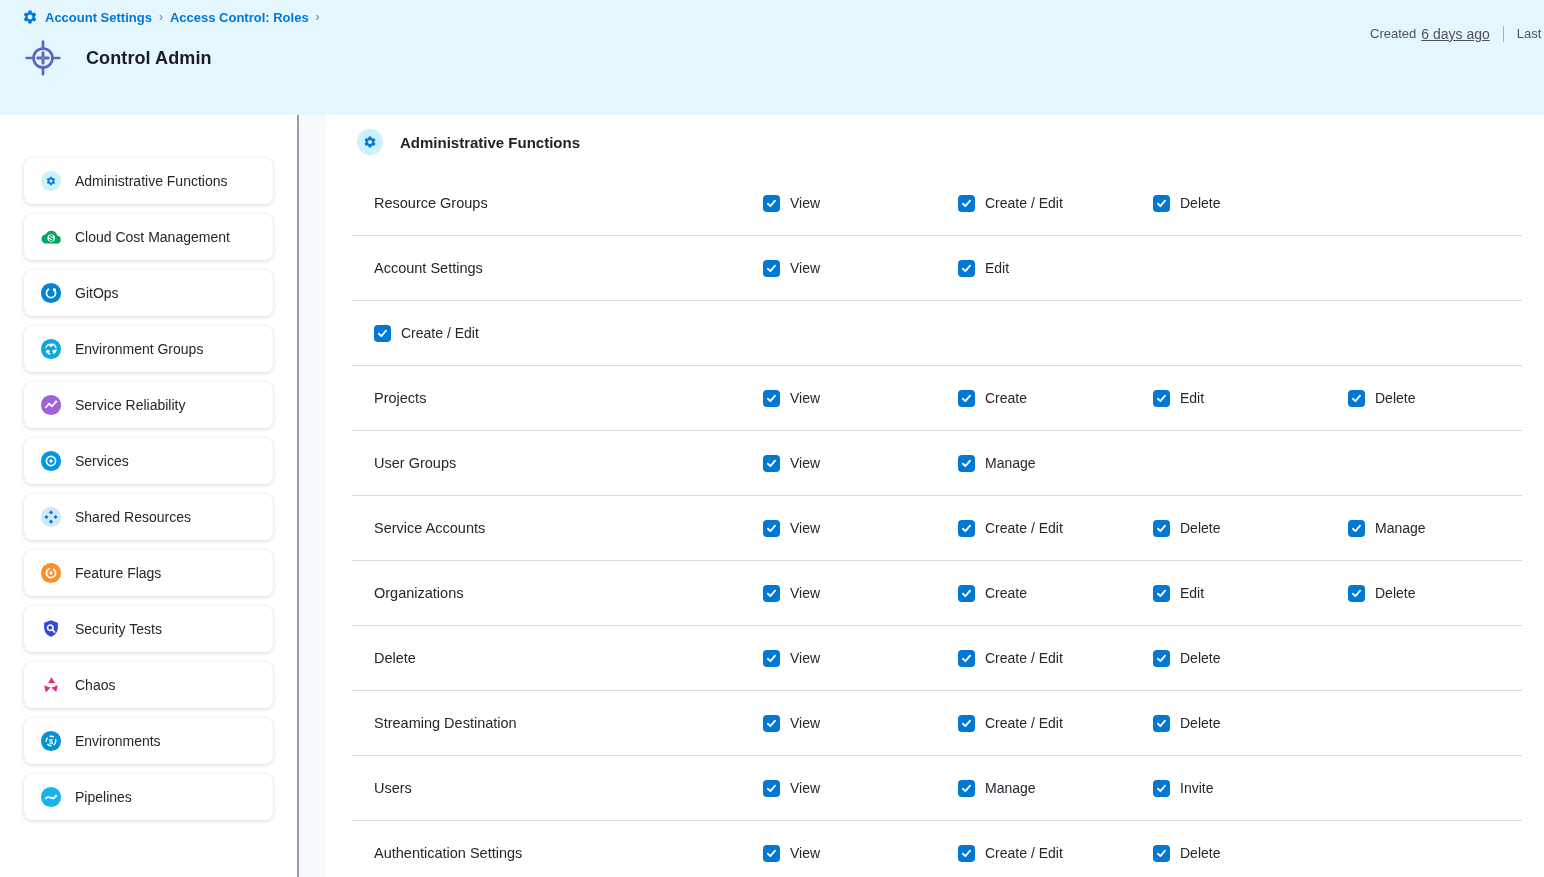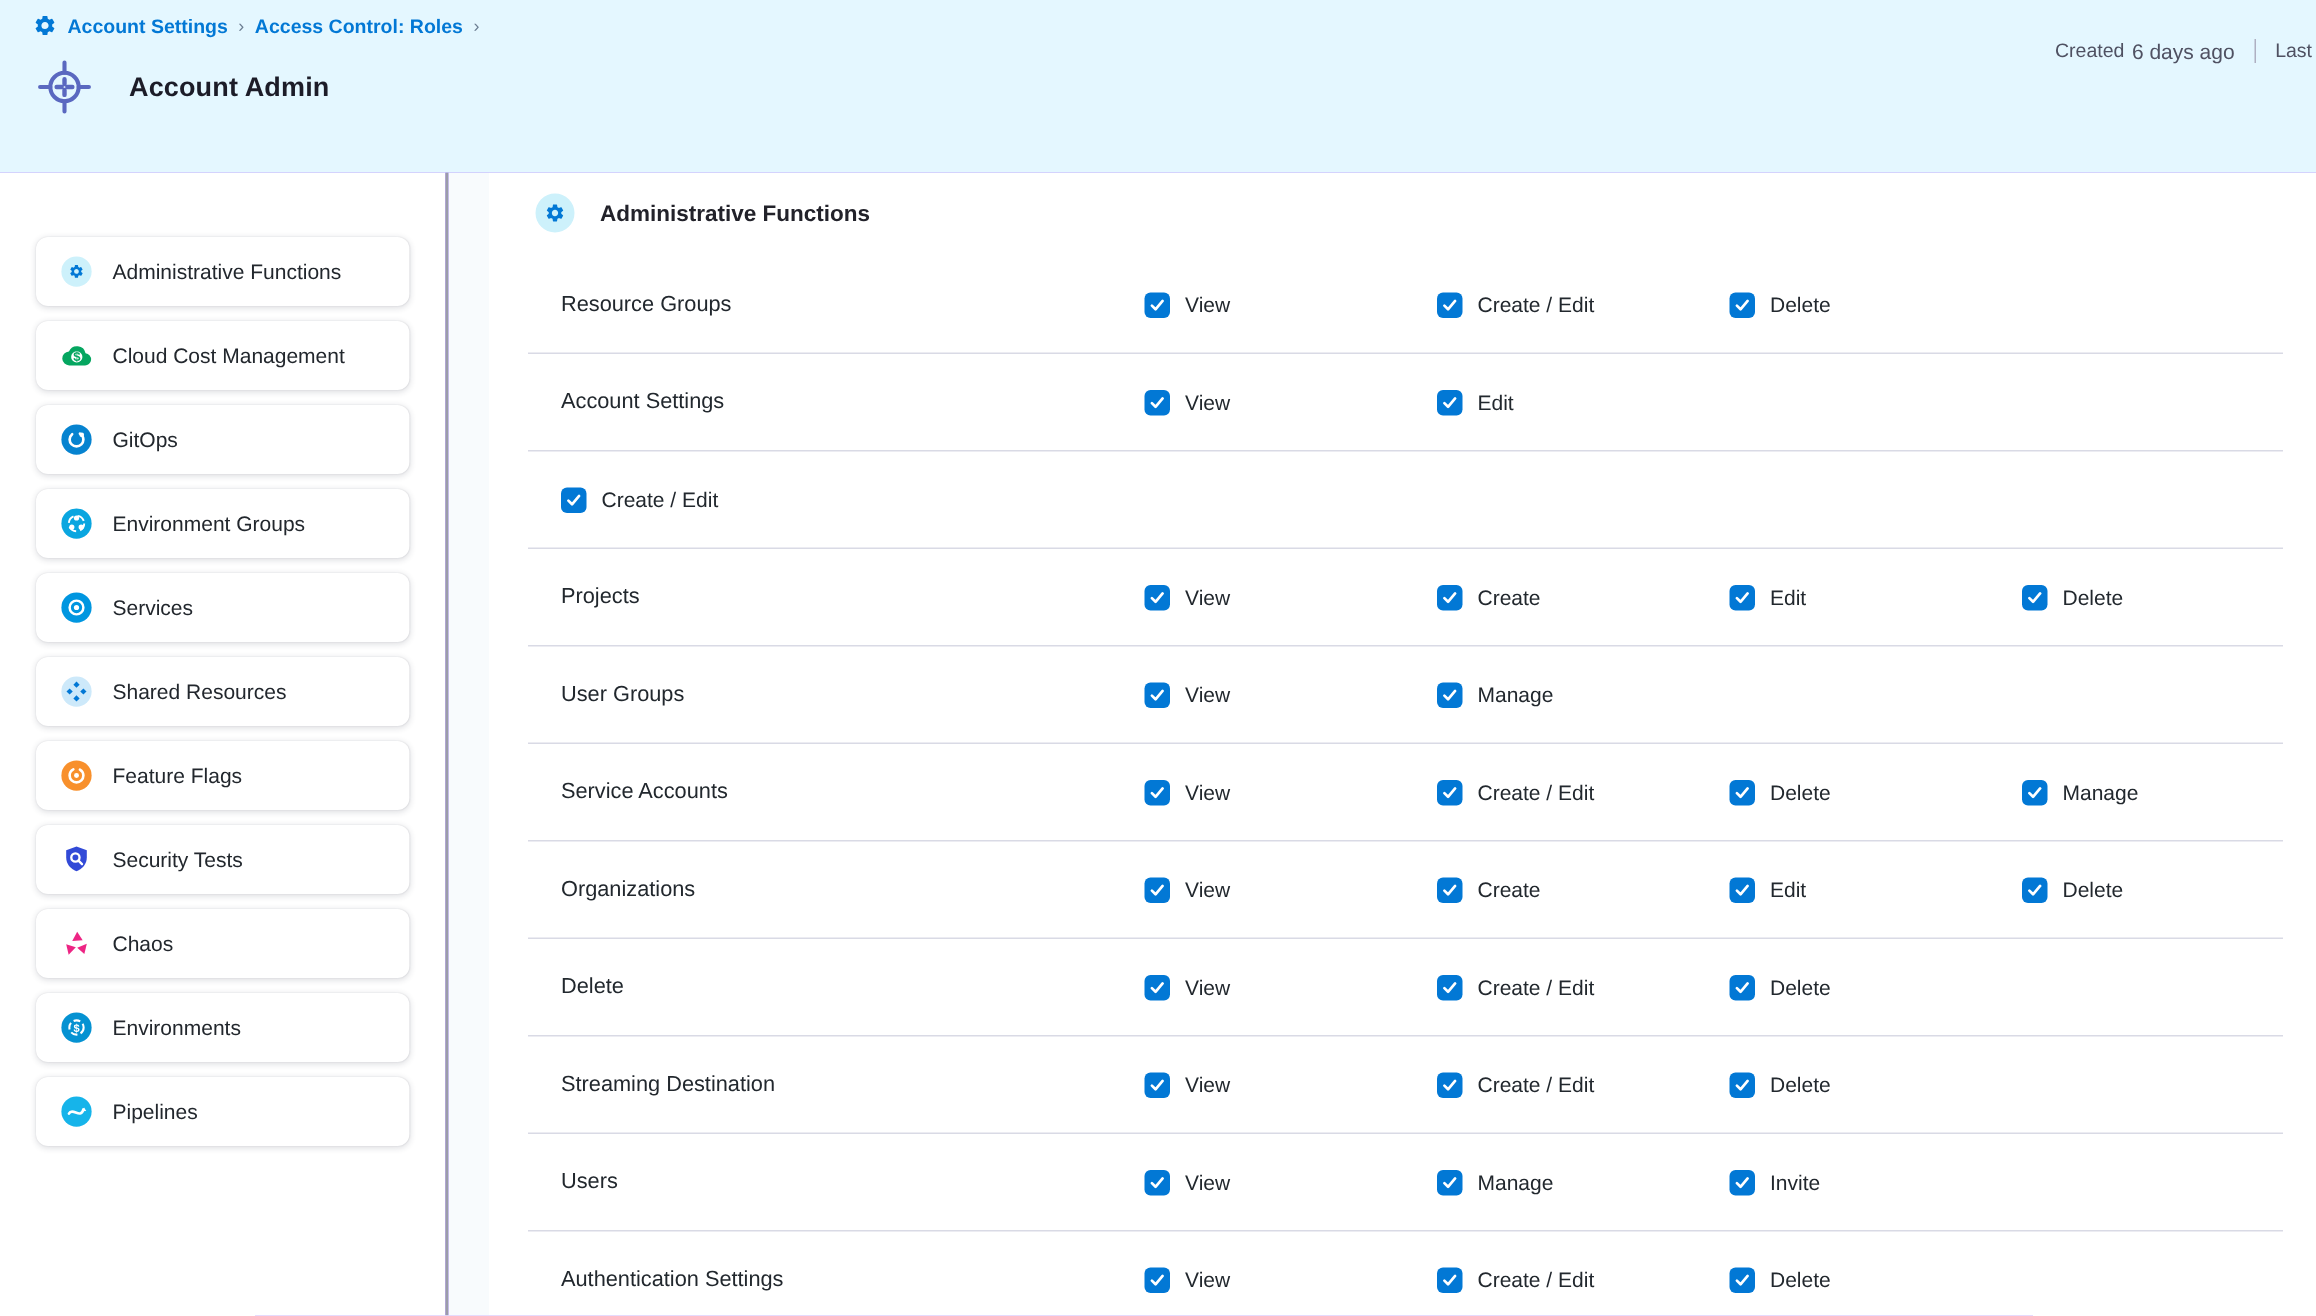--- a/index.html
+++ b/index.html
@@ -12,21 +12,21 @@
   .breadcrumb { display:flex; align-items:center; gap:7px; font-size:13px; font-weight:600; }
   .breadcrumb a { color:#0278D5; text-decoration:none; cursor:pointer; }
   .crumb-sep { color:#6b7d92; font-size:12px; font-weight:400; }
   .crumb-gear { width:16px; height:16px; color:#0278D5; display:inline-flex; }
   .title-row { display:flex; align-items:center; gap:22px; margin-top:12px; padding-left:0; }
   .role-icon { width:42px; height:42px; flex:none; }
   .page-title { font-size:18px; font-weight:700; color:#1c1c28; letter-spacing:.1px; }
   .meta { position:absolute; top:26px; left:1370px; display:flex; align-items:stretch; white-space:nowrap; }
   .meta-col { display:flex; flex-direction:row; gap:5px; }
   .meta-label { font-size:13px; color:#4f5162; }
-  .meta-value { font-size:14px; color:#4f5162; }
+  .meta-value { font-size:14px; color:#4f5162;text-decoration:underline; }
   .meta-div { width:1px; background:#aeb0c2; margin:0 13px; }
 
   
   .body-wrap { display:flex; height:762px; }
   .sidebar { width:297px; flex:none; padding-top:43px; background:#fff; }
   .v-divider { width:2px; flex:none; background:#9b9da9; }
   .gutter { width:27px; flex:none; background:#F8FBFD; }
   .main { flex:1; background:#fff; padding-top:9px; overflow:hidden; }
 
   
@@ -68,21 +68,21 @@
       <a>Access Control: Roles</a>
       <span class="crumb-sep">›</span>
     </div>
 
     <div class="title-row">
       <svg class="role-icon" viewBox="0 0 40 40" fill="none" stroke="#5A68C0" stroke-width="2.6" stroke-linecap="round">
         <circle cx="20" cy="20" r="9"></circle>
         <path d="M20 4.5v6.5M20 29v6.5M4.5 20H11M29 20h6.5"></path>
         <path d="M20 15v3.2M20 21.8V25M15 20h3.2M21.8 20H25" stroke-width="2.8"></path>
       </svg>
-      <h1 class="page-title">Account Admin</h1>
+      <h1 class="page-title">Control Admin</h1>
     </div>
 
     <div class="meta">
       <div class="meta-col">
         <span class="meta-label">Created</span>
         <span class="meta-value">6 days ago</span>
       </div>
       <div class="meta-div"></div>
       <div class="meta-col">
         <span class="meta-label">Last Updated</span>
@@ -135,20 +135,30 @@
               <circle cx="12" cy="12" r="11" fill="#0AA6E0"></circle>
               <circle cx="12" cy="12" r="5.6" fill="none" stroke="#fff" stroke-width="1.4" stroke-dasharray="6 3"></circle>
               <circle cx="12" cy="8" r="1.9" fill="#fff"></circle>
               <circle cx="8.6" cy="14.6" r="1.9" fill="#fff"></circle>
               <circle cx="15.4" cy="14.6" r="1.9" fill="#fff"></circle>
             </svg>
         </span>
         <span class="s-label">Environment Groups</span>
       </div>
 
+      <div class="side-card">
+        <span class="s-icon">
+          <svg viewBox="0 0 24 24">
+              <circle cx="12" cy="12" r="11" fill="#9E62DC"></circle>
+              <polyline points="6.5,14.5 10,10.5 13,13.5 17.5,8.5" fill="none" stroke="#fff" stroke-width="1.9" stroke-linecap="round" stroke-linejoin="round"></polyline>
+              <circle cx="17.5" cy="8.5" r="1.4" fill="#fff"></circle>
+            </svg>
+        </span>
+        <span class="s-label">Service Reliability</span>
+      </div>
 
       <div class="side-card">
         <span class="s-icon">
           <svg viewBox="0 0 24 24">
               <circle cx="12" cy="12" r="11" fill="#0096E0"></circle>
               <circle cx="12" cy="12" r="5" fill="none" stroke="#fff" stroke-width="1.8"></circle>
               <circle cx="12" cy="12" r="1.9" fill="#fff"></circle>
             </svg>
         </span>
         <span class="s-label">Services</span>

